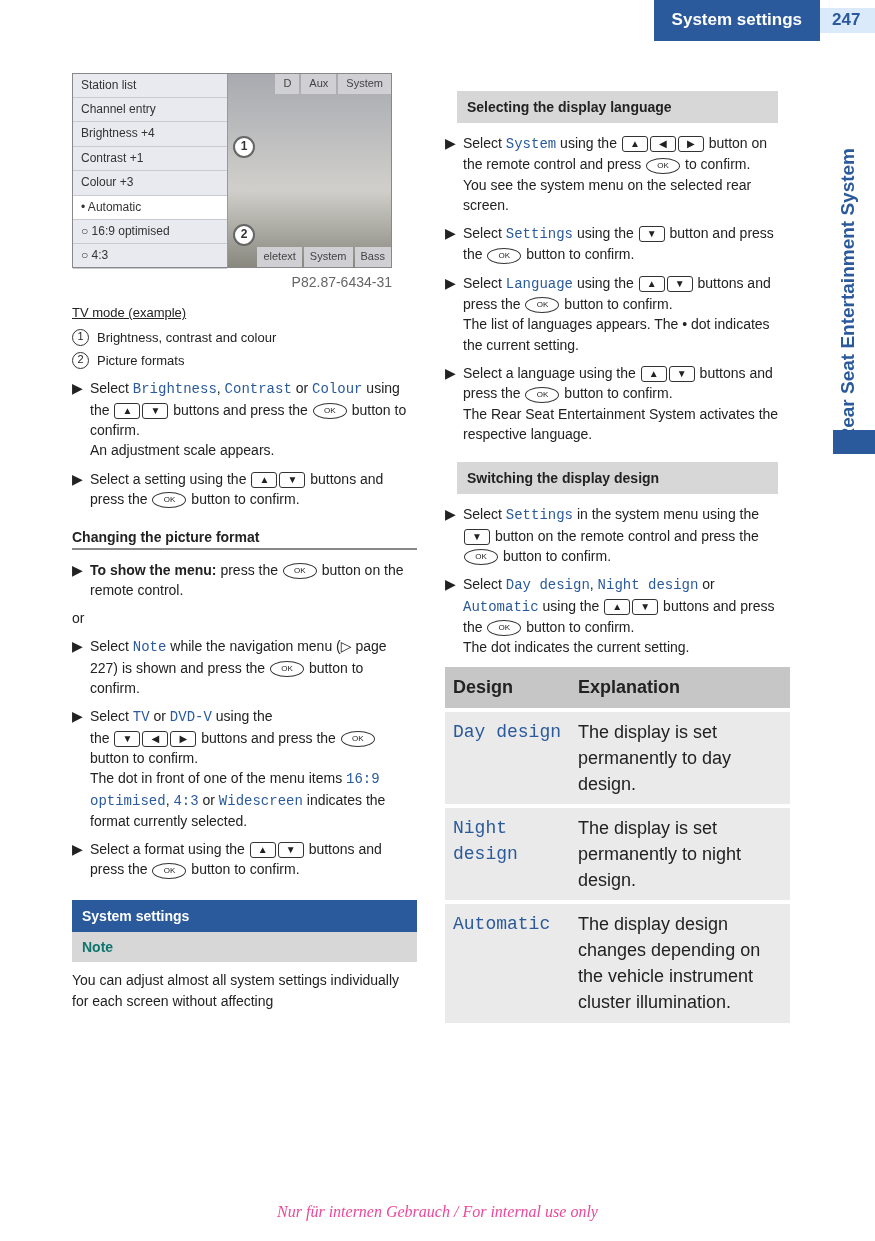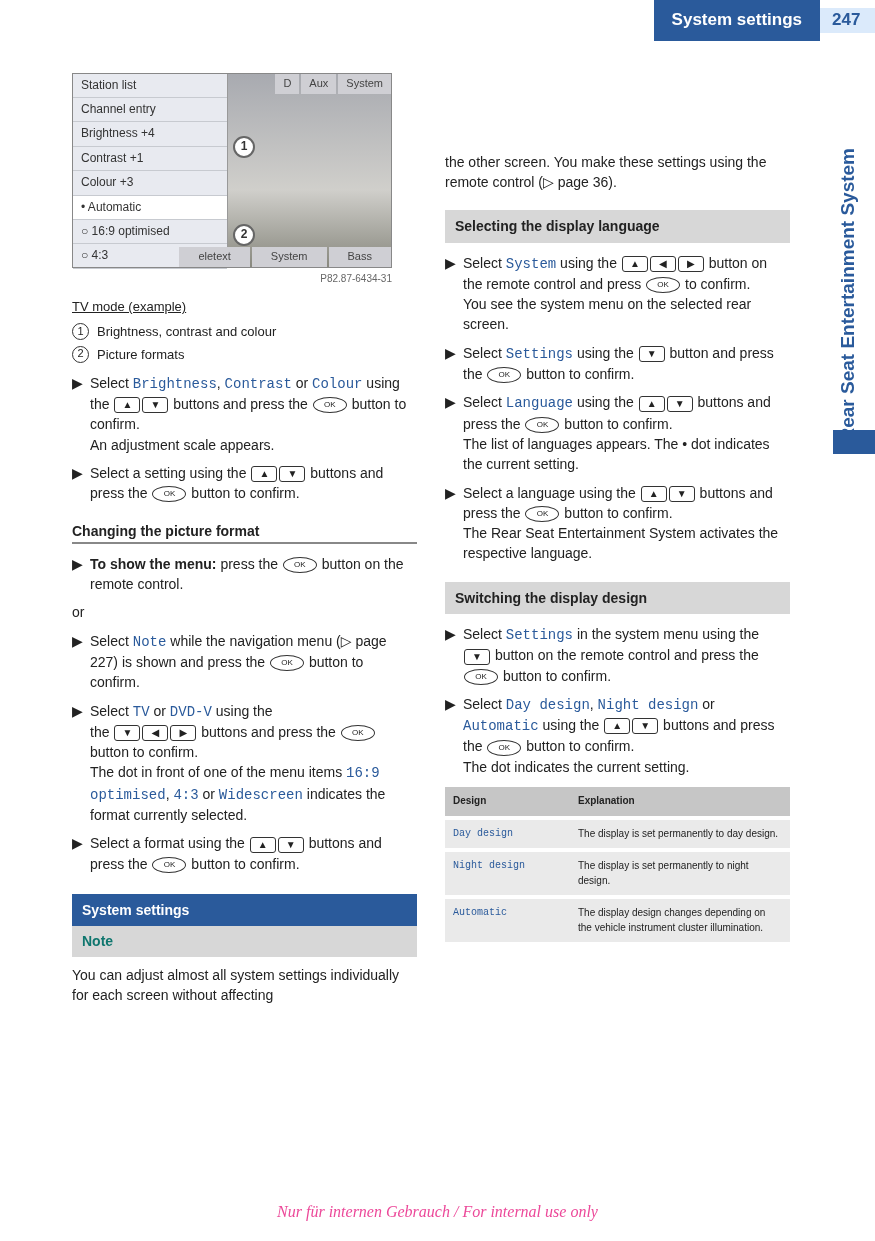--- a/index.html
+++ b/index.html
@@ -56,21 +56,20 @@
     right: 0;
     top: 430px;
     width: 42px;
     height: 24px;
     background: #2a5a9b;
   }
   .content {
     display: flex;
     gap: 28px;
     padding: 32px 60px 0 72px;
-    align-items: center;
   }
   .col { width: 345px; }
   .screenshot {
     width: 320px;
     height: 195px;
     background: linear-gradient(#ccc,#bbb);
     border: 1px solid #888;
     position: relative;
     margin-bottom: 4px;
     display: flex;
@@ -80,50 +79,50 @@
   .shot-left {
     width: 155px;
     background: #e8eaf0;
     border-right: 1px solid #999;
   }
   .shot-left div { padding: 3px 8px; border-bottom: 1px solid #c7cad0; }
   .shot-right { flex: 1; position: relative; background: linear-gradient(#a8aab0,#d0cfcb 60%,#88887e); }
   .shot-tabs { position: absolute; top: 0; right: 0; display: flex; gap: 2px; font-size: 11px; color:#444;}
   .shot-tabs span { background:#cfcfd4; padding:2px 8px; }
   .shot-bottom { position: absolute; bottom:0; right:0; display:flex; gap:2px; font-size:11px; color:#444;}
-  .shot-bottom span { background:#cfcfd4; padding:2px 19px; }
+  .shot-bottom span { background:#cfcfd4; padding:2px 6px; }
   .circ {
     display:inline-flex;align-items:center;justify-content:center;
     width:22px;height:22px;border:2px solid #666;border-radius:50%;
     font-size:12px;font-weight:bold;background:#fff;position:absolute;
   }
-  .shot-code { text-align: right; font-size: 10px; color: #666; margin-bottom: 12px; width:320px;}
+  .shot-code { text-align: right; font-size: 14px; color: #666; margin-bottom: 12px; width:320px;}
   .caption { font-size: 13px; margin-bottom: 6px; text-decoration: underline; }
   .circ-inline {
     display:inline-flex;align-items:center;justify-content:center;
     width:17px;height:17px;border:1.5px solid #333;border-radius:50%;
     font-size:11px;margin-right:8px;
   }
   .legend-row { display:flex; align-items:flex-start; margin-bottom:4px; font-size:13px;}
   .step { display:flex; margin: 8px 0; }
   .step-mark { width:18px; flex-shrink:0; }
   .step-body { flex:1; }
   .ui-term { font-family: "Courier New", monospace; color: #2a5a9b; }
   .key {
     display:inline-block; border:1px solid #333; border-radius:3px;
     min-width:26px; height:16px; line-height:14px; text-align:center;
     font-size:10px; vertical-align:middle; padding:0 3px; margin:0 1px;
   }
   .key.round { border-radius:50%; width:34px; min-width:18px; font-size:8px; padding:0;}
   h4.sub { font-weight:bold; font-size:14px; margin:18px 0 10px; border-bottom:2px solid #888;}
   .bar-heading { background:#2a5a9b; color:#fff; font-weight:bold; padding:6px 10px; margin-top:20px; }
   .bar-note { background:#d7d7d7; color:#0f766e; font-weight:bold; padding:5px 10px; }
-  .grey-heading { background:#d7d7d7; font-weight:bold; padding:6px 10px; margin:18px 0 10px;}
+  .grey-heading { background:#d7d7d7; font-weight:bold; padding:6px 10px; margin:18px 12px 10px;}
   p.body { margin:8px 0; }
-  table.design { width:100%; border-collapse:collapse; margin-top:10px; font-size:10px;}
+  table.design { width:100%; border-collapse:collapse; margin-top:10px; font-size:18px;}
   table.design th { background:#c6c6c6; text-align:left; padding:7px 8px; font-weight:bold;}
   table.design td { background:#eaeaea; padding:7px 8px; vertical-align:top;}
   table.design tr+tr td { border-top:4px solid #fff;}
   table.design td.term { font-family:"Courier New",monospace; color:#2a5a9b; width:125px;}
   .footer {
     position:absolute; bottom:18px; left:0; width:100%; text-align:center;
     font-family: Georgia, serif; font-style:italic; color:#ec4899; font-size:16px;
   }
   .or { margin:4px 0; }
 </style>
@@ -224,21 +223,20 @@
         <span>Select a format using the </span><span class="key">▲</span><span class="key">▼</span><span> buttons and press the </span><span class="key round">OK</span><span> button to confirm.</span>
       </div>
     </div>
 
     <div class="bar-heading">System settings</div>
     <div class="bar-note">Note</div>
     <p class="body">You can adjust almost all system settings individually for each screen without affecting</p>
   </div>
 
   <div class="col">
-    <p class="body">the other screen. You make these settings using the remote control (▷ page 36).</p>
 
     <div class="grey-heading">Selecting the display language</div>
 
     <div class="step">
       <div class="step-mark">▶</div>
       <div class="step-body">
         <span>Select </span><span class="ui-term">System</span><span> using the </span><span class="key">▲</span><span class="key">◀</span><span class="key">▶</span><span> button on the remote control and press </span><span class="key round">OK</span><span> to confirm.</span><br>
         <span>You see the system menu on the selected rear screen.</span>
       </div>
     </div>

